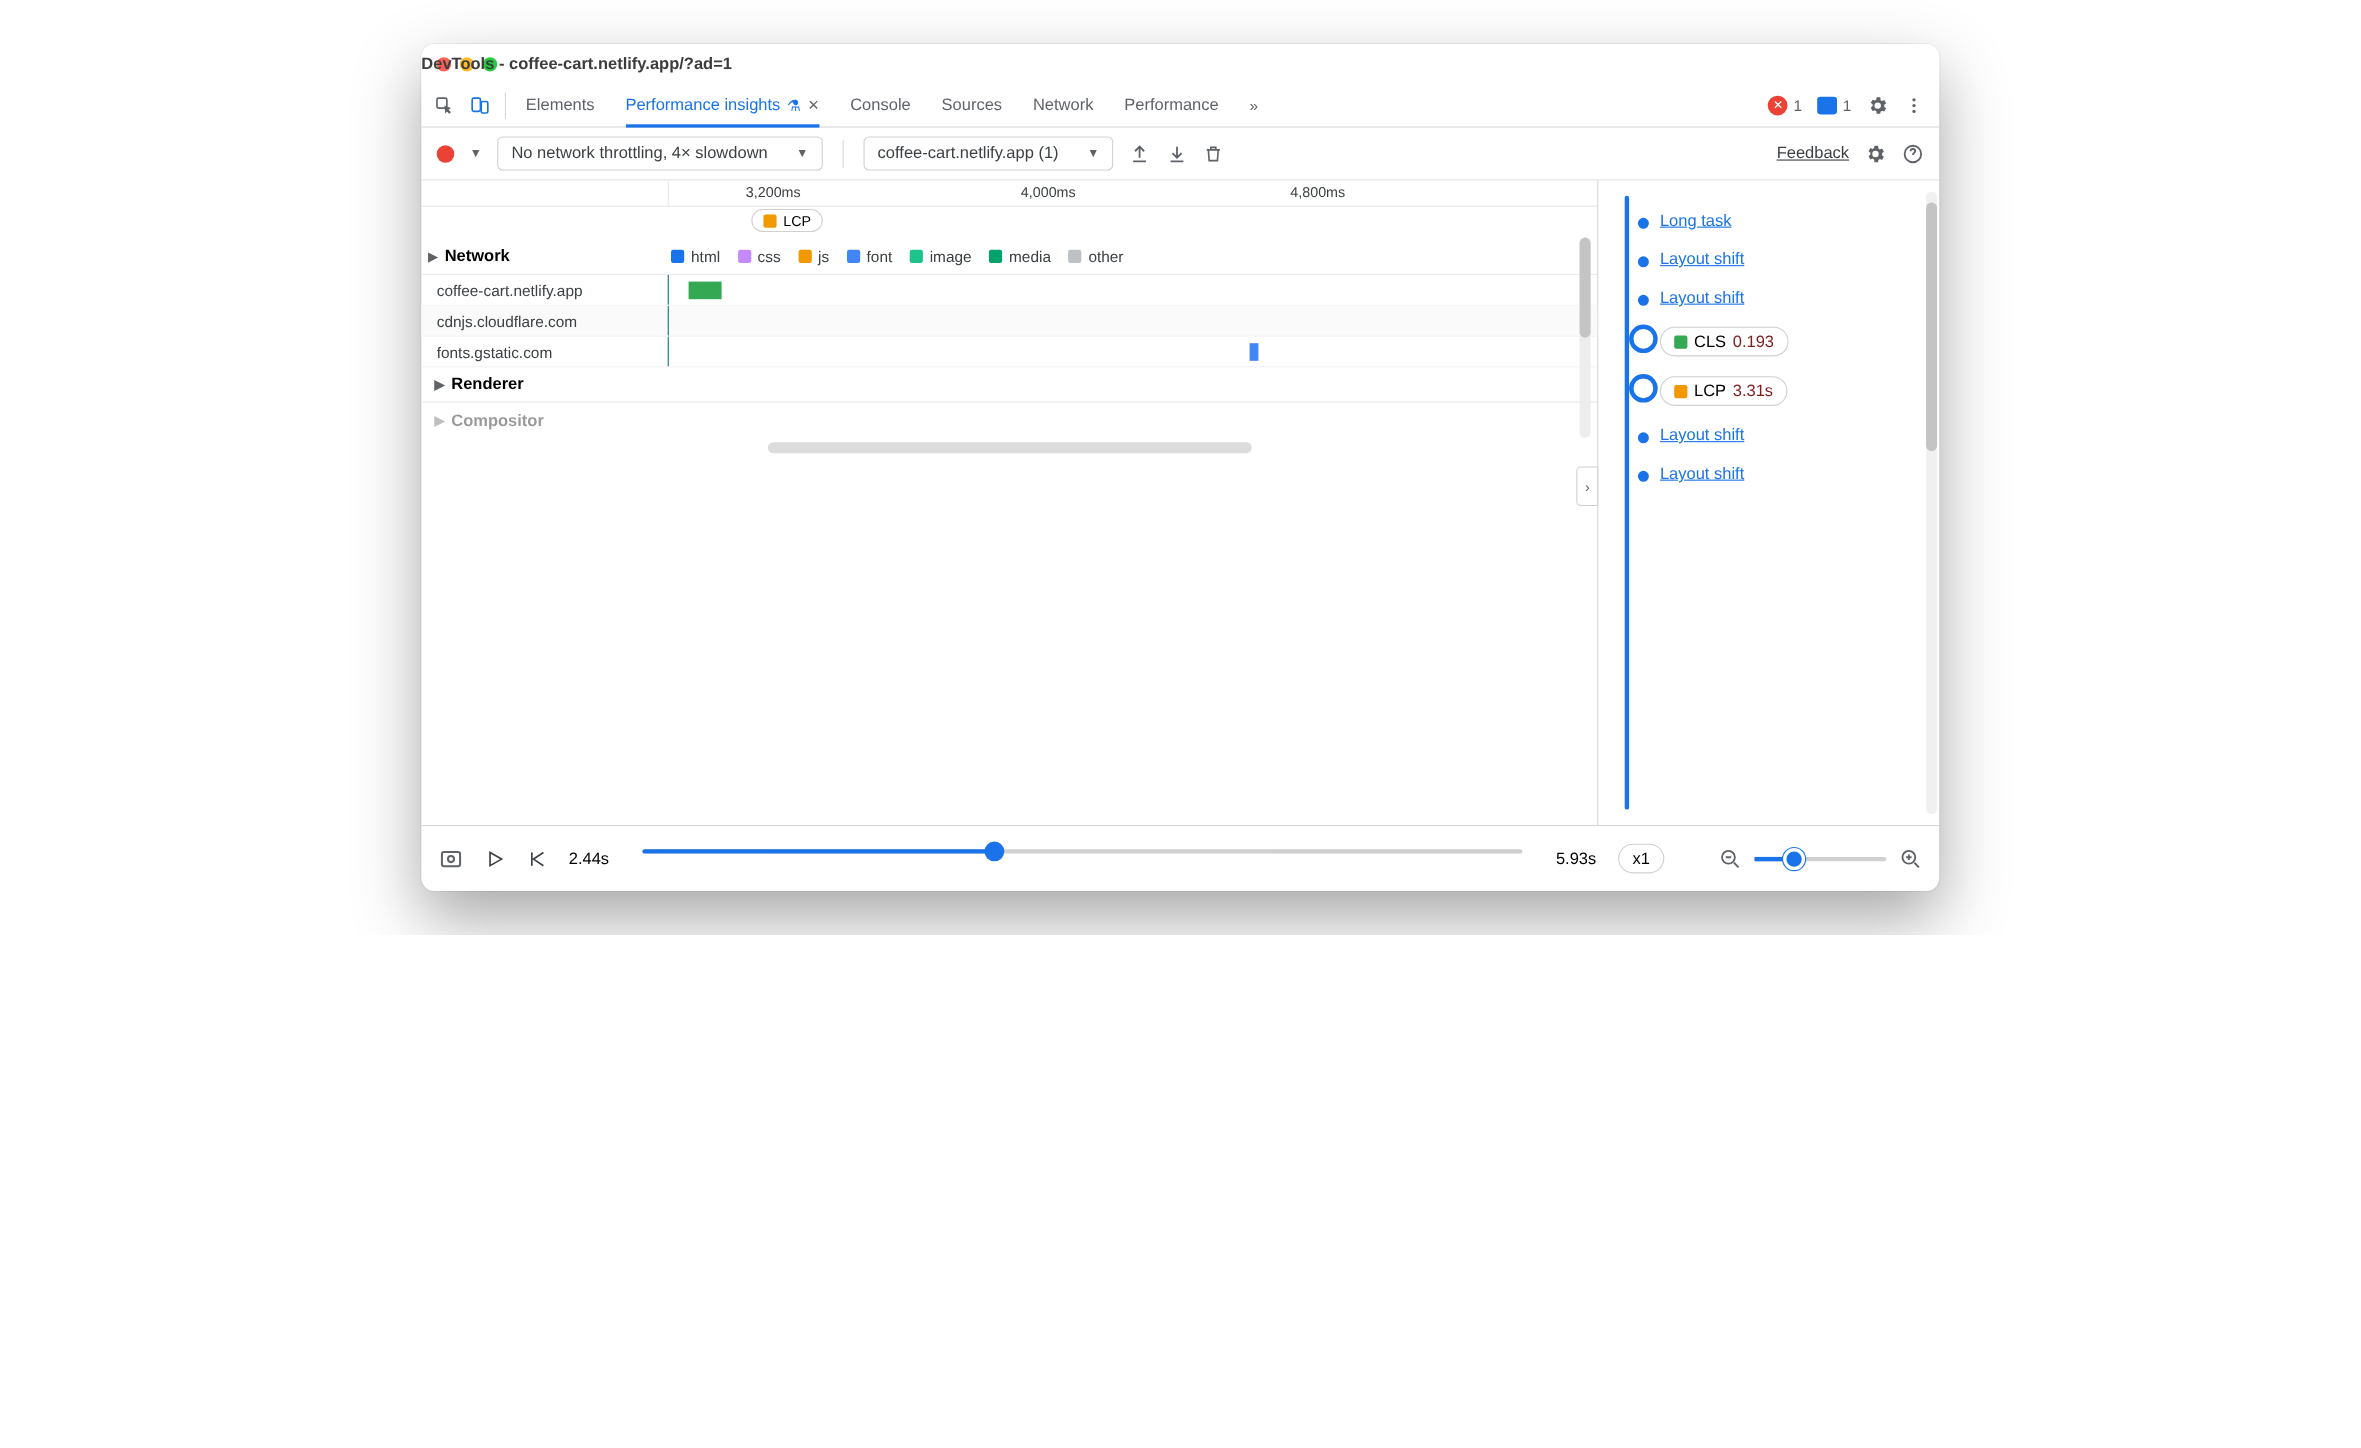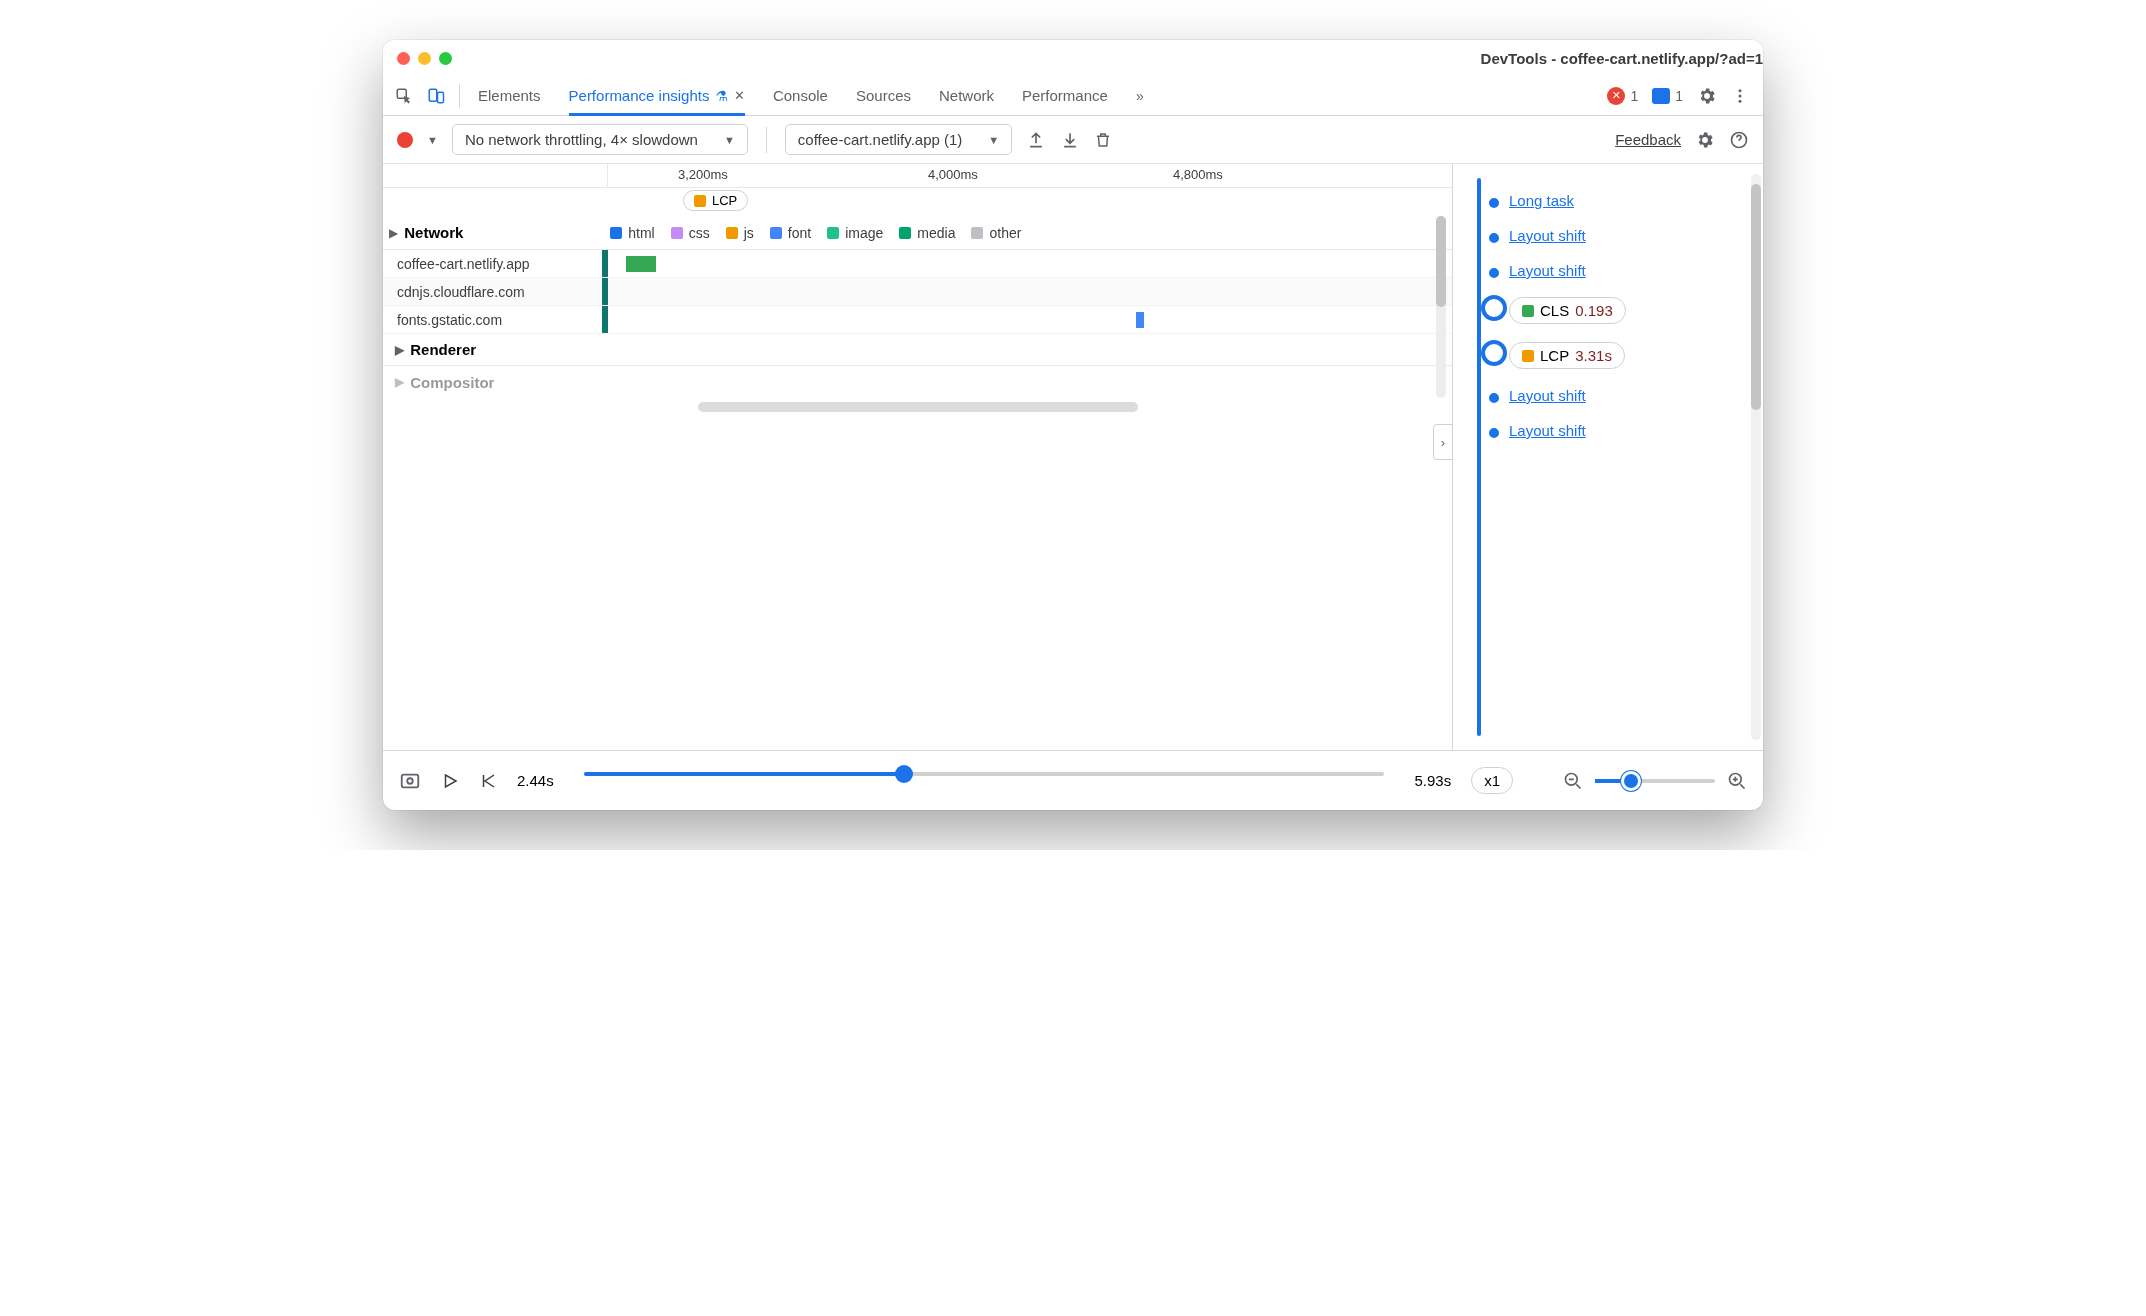--- a/index.html
+++ b/index.html
@@ -8,21 +8,21 @@
 .shadow-wrap { padding: 40px; }
 .window { width: 1380px; height: 770px; margin: 0 auto; background:#fff; border-radius: 12px; box-shadow: 0 25px 60px rgba(0,0,0,.35), 0 0 0 1px rgba(0,0,0,.05); display:flex; flex-direction:column; overflow:hidden; }
 
 
 .titlebar { height: 36px; display:flex; align-items:center; padding: 0 14px; background:#fff; position:relative; }
 .traffic { display:flex; gap:8px; }
 .tdot { width:13px; height:13px; border-radius:50%; }
 .tdot.red { background:#ff5f57; }
 .tdot.yellow { background:#febc2e; }
 .tdot.green { background:#28c840; }
-.titlebar .title { position:absolute; left:0; right:0; text-align:right; font-weight:600; color:#3c3c3c; font-size:15px; pointer-events:none; }
+.titlebar .title { position:absolute; left:0; right:12px; text-align:left; font-weight:600; color:#3c3c3c; font-size:15px; pointer-events:none; }
 
 
 .toprow { height: 40px; display:flex; align-items:center; border-bottom:1px solid #d7d7d7; padding-left:12px; font-size:15px; color:#5f6368; }
 .toprow .lefticons { display:flex; gap:14px; align-items:center; padding-right:14px; color:#5f6368; }
 .ico { display:inline-flex; align-items:center; justify-content:center; width:18px; height:18px; }
 .tabs { display:flex; gap:28px; align-items:center; height:100%; padding-left:18px; }
 .tab { display:flex; align-items:center; gap:6px; height:100%; cursor:pointer; color:#5f6368; position:relative; }
 .tab.active { color:#1a73e8; }
 .tab.active::after { content:""; position:absolute; left:0; right:0; bottom:-1px; height:3px; background:#1a73e8; }
 .tab .close-x { font-size:13px; color:#5f6368; }
@@ -91,21 +91,21 @@
 .thumb2 .tp-side { position:absolute; right:2px; top:14px; width:28px; height:60px; background:#f1f3f4; border:1px solid #c0c0c0; }
 
 
 .section-head { height:34px; display:flex; align-items:center; border-bottom:1px solid #e8e8e8; }
 .section-head .caret { padding:0 6px; color:#5f6368; font-size:12px; }
 .section-head .sh-label { width:200px; font-weight:700; font-size:15px; }
 .legend { display:flex; gap:16px; align-items:center; font-size:14px; color:#3c4043; padding-left:6px; }
 .legend span { display:flex; align-items:center; gap:6px; }
 .net-row { height:28px; display:flex; border-bottom:1px solid #f3f3f3; font-size:14px; color:#3c4043; }
 .net-row:nth-child(odd) { background:#fafafa; }
-.net-row .nl { width:225px; padding-left:14px; display:flex; align-items:center; border-right:6px solid #0f766e; }
+.net-row .nl { width:225px; padding-left:14px; display:flex; align-items:center; border-right:1px solid #0f766e; }
 .net-row .nb { flex:1; position:relative; }
 .bar1 { position:absolute; left:18px; top:6px; width:30px; height:16px; background:#34a853; }
 .bar-font { position:absolute; left:528px; top:6px; width:8px; height:16px; background:#4285f4; }
 
 
 .stub-row { height:32px; display:flex; align-items:center; border-bottom:1px solid #e8e8e8; font-weight:700; font-size:15px; padding-left:6px; }
 .stub-row .caret { padding:0 6px; color:#5f6368; font-size:12px; }
 
 
 .hscroll { height:18px; display:flex; align-items:center; justify-content:center; }

